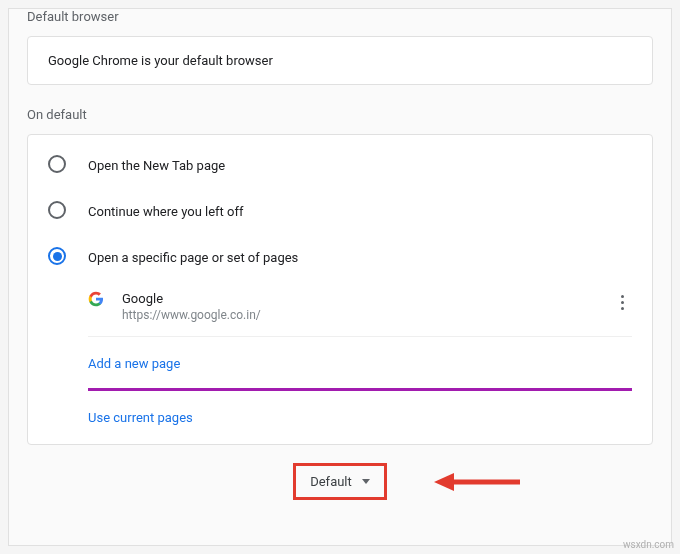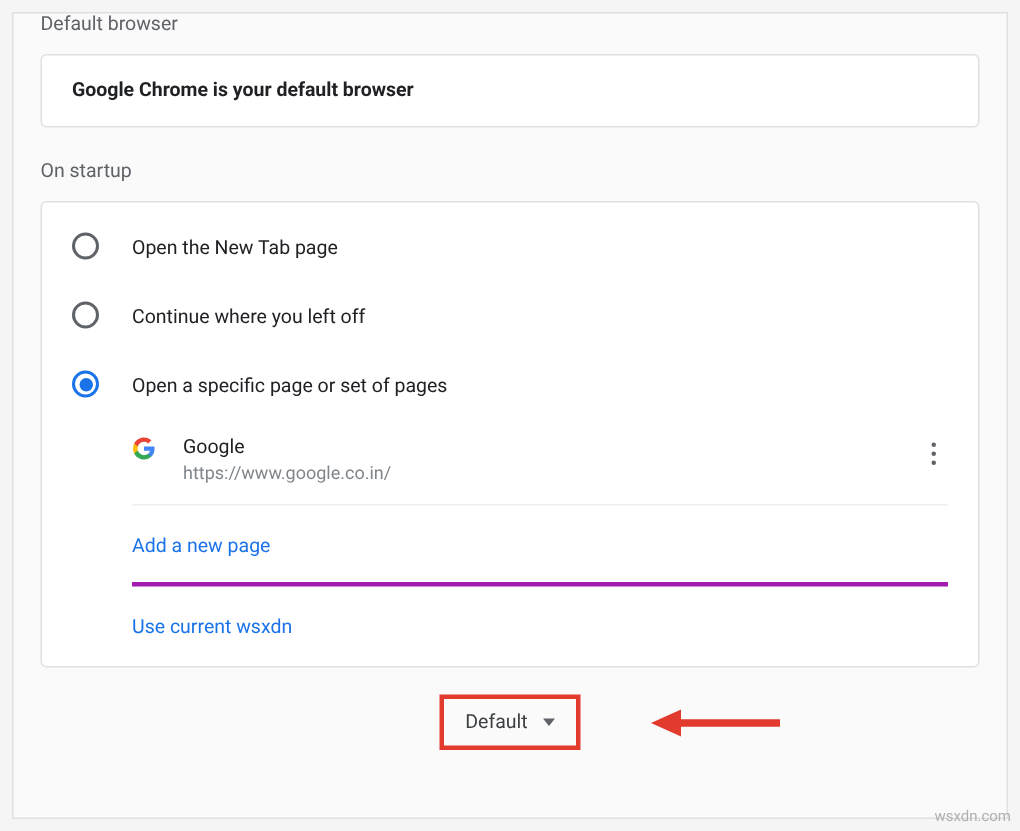--- a/index.html
+++ b/index.html
@@ -32,21 +32,20 @@
     .card {
       background: #fff;
       border: 1px solid #e0e0e0;
       border-radius: 4px;
       padding: 16px 20px;
       margin-bottom: 22px;
     }
     .default-browser-text {
       font-size: 13px;
       color: #202124;
-      font-weight: bold;
     }
     .radio-row {
       display: flex;
       align-items: flex-end;
       padding: 14px 0;
       gap: 22px;
     }
     .radio-outer {
       width: 18px;
       height: 18px;
@@ -173,21 +172,21 @@
 <body>
 
 <div class="content-area">
 
   <div class="section-title">Default browser</div>
 
   <div class="card">
     <div class="default-browser-text">Google Chrome is your default browser</div>
   </div>
 
-  <div class="section-title">On startup</div>
+  <div class="section-title">On default</div>
 
   <div class="startup-card">
 
     <div class="radio-row">
       <div class="radio-outer"></div>
       <div class="radio-label">Open the New Tab page</div>
     </div>
 
     <div class="radio-row">
       <div class="radio-outer"></div>
@@ -220,21 +219,21 @@
             <span></span>
             <span></span>
         </div>
       </div>
 
       <div class="link-row">
         <span class="link-text">Add a new page</span>
       </div>
 
       <div class="link-row">
-        <span class="link-text">Use current wsxdn</span>
+        <span class="link-text">Use current pages</span>
       </div>
     </div>
 
   </div>
 
   <div class="advanced-area">
     <div class="advanced-btn">
       <span>Default</span>
       <span class="caret-down"></span>
     </div>

